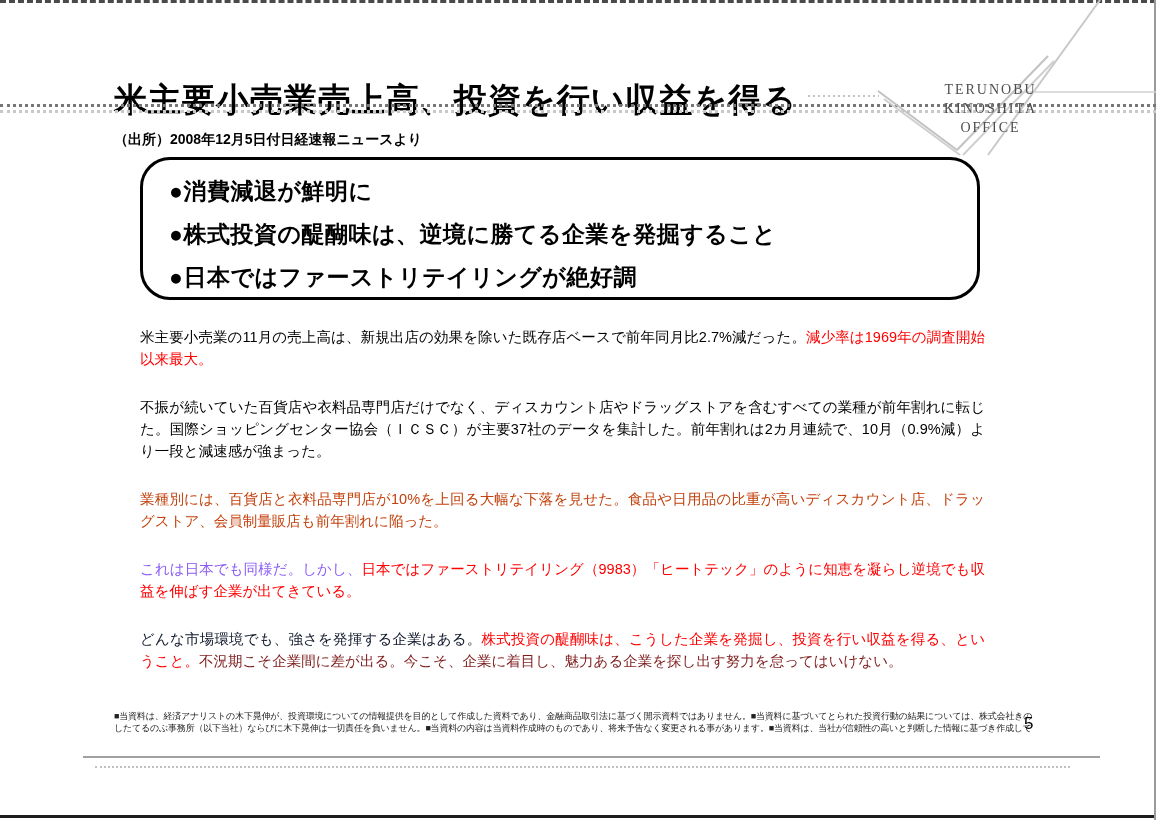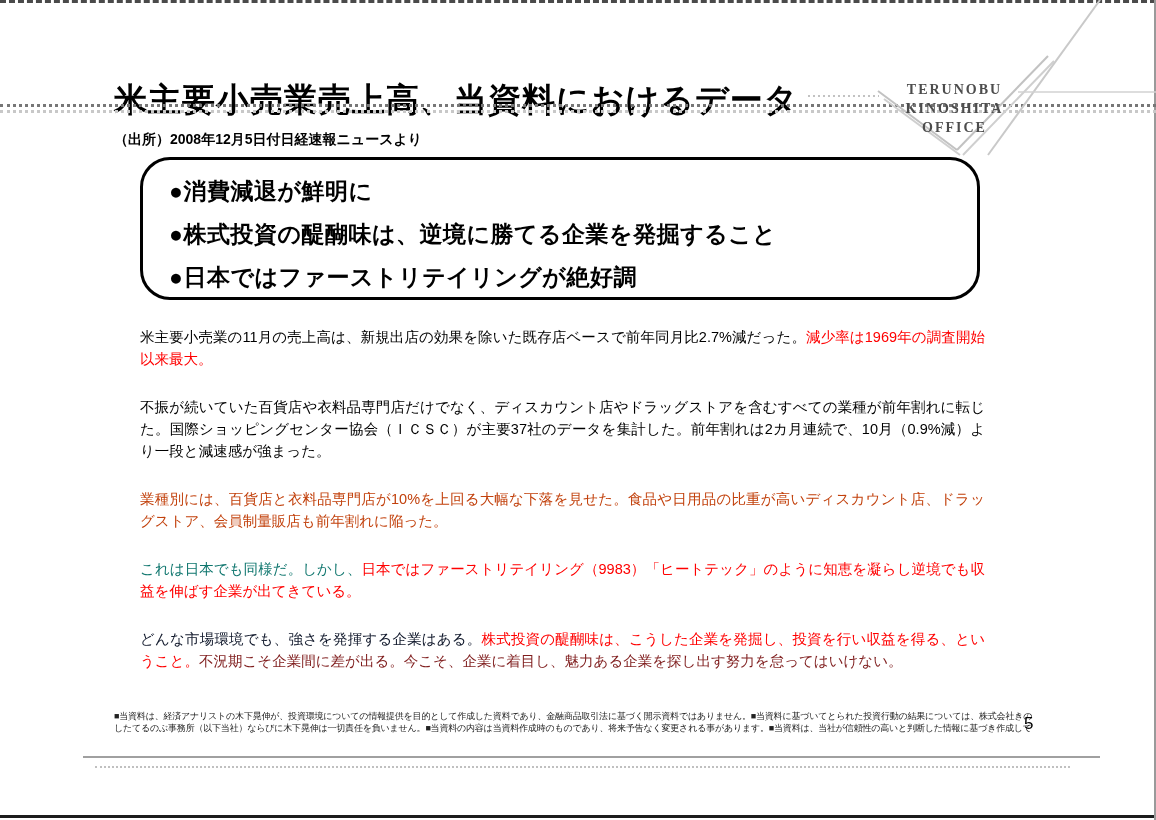--- a/index.html
+++ b/index.html
@@ -25,25 +25,25 @@
   .title-rule-1{position:absolute;left:0;top:104px;width:1156px;height:0;border-top:3px dotted #777;}
   .title-rule-2{position:absolute;left:0;top:110px;width:1156px;height:0;border-top:3px dotted #c8c8c8;}
   .source-caption{
     position:absolute;left:114px;top:131px;
     font-size:14px;font-weight:bold;white-space:nowrap;
   }
 
   
   .logo-mark{position:absolute;left:790px;top:0;width:366px;height:220px;}
   .logo-text{
-    position:absolute;left:872px;top:80px;width:165px;
+    position:absolute;left:908px;top:80px;width:165px;
     text-align:center;
     font-family:"Liberation Serif","DejaVu Serif",serif;
     font-size:14px;line-height:19px;letter-spacing:2px;
-    color:#4d4d4d;font-weight:bold;
+    color:#4d4d4d;font-weight:normal;
   }
 
   
   .highlight-box{
     position:absolute;left:140px;top:157px;width:840px;height:143px;
     border:3px solid #000;border-radius:30px;
     box-sizing:border-box;
     padding:10px 0 16px 26px;
     background:#fff;
   }
@@ -76,21 +76,21 @@
 </style>
 </head>
 <body>
 
 <div class="slide">
 
   <div class="frame-top"></div>
   <div class="frame-bottom"></div>
   <div class="frame-right"></div>
 
-  <h1 class="page-title">米主要小売業売上高、当資料におけるデータ</h1>
+  <h1 class="page-title">米主要小売業売上高、投資を行い収益を得る</h1>
   <div class="title-rule-1"></div>
   <div class="title-rule-2"></div>
   <div class="source-caption">（出所）2008年12月5日付日経速報ニュースより</div>
 
   <svg class="logo-mark" viewBox="0 0 366 220" xmlns="http://www.w3.org/2000/svg">
     <line x1="18" y1="96" x2="89" y2="96" stroke="#c2c2c2" stroke-width="2" stroke-dasharray="2,3"></line>
     <line x1="88" y1="91" x2="167" y2="150" stroke="#c2c2c2" stroke-width="2"></line>
     <line x1="94" y1="99" x2="170" y2="155" stroke="#cfcfcf" stroke-width="2"></line>
     <line x1="167" y1="150" x2="258" y2="56" stroke="#c2c2c2" stroke-width="2"></line>
     <line x1="173" y1="155" x2="264" y2="61" stroke="#cfcfcf" stroke-width="2"></line>
@@ -106,21 +106,21 @@
   <div class="highlight-box">
     <div class="bullet-item">●消費減退が鮮明に</div>
     <div class="bullet-item">●株式投資の醍醐味は、逆境に勝てる企業を発掘すること</div>
     <div class="bullet-item">●日本ではファーストリテイリングが絶好調</div>
   </div>
 
   <div class="body-copy">
     <p class="body-paragraph"><span style="color: rgb(0, 0, 0);">米主要小売業の11月の売上高は、新規出店の効果を除いた既存店ベースで前年同月比2.7%減だった。</span><span style="color: rgb(255, 0, 0);">減少率は1969年の調査開始以来最大。</span></p>
     <p class="body-paragraph"><span style="color: rgb(0, 0, 0);">不振が続いていた百貨店や衣料品専門店だけでなく、ディスカウント店やドラッグストアを含むすべての業種が前年割れに転じた。国際ショッピングセンター協会（ＩＣＳＣ）が主要37社のデータを集計した。前年割れは2カ月連続で、10月（0.9%減）より一段と減速感が強まった。</span></p>
     <p class="body-paragraph"><span style="color: #c2410c;">業種別には、百貨店と衣料品専門店が10%を上回る大幅な下落を見せた。食品や日用品の比重が高いディスカウント店、ドラッグストア、会員制量販店も前年割れに陥った。</span></p>
-    <p class="body-paragraph"><span style="color: #0f766e; margin-top: 20px;">これは日本でも同様だ。しかし、</span><span style="color: rgb(255, 0, 0);">日本ではファーストリテイリング（9983）「ヒートテック」のように知恵を凝らし逆境でも収益を伸ばす企業が出てきている。</span></p>
+    <p class="body-paragraph"><span style="color: #8b5cf6; margin-top: 20px;">これは日本でも同様だ。しかし、</span><span style="color: rgb(255, 0, 0);">日本ではファーストリテイリング（9983）「ヒートテック」のように知恵を凝らし逆境でも収益を伸ばす企業が出てきている。</span></p>
     <p class="body-paragraph"><span style="color: #0f172a;">どんな市場環境でも、強さを発揮する企業はある。</span><span style="color: rgb(255, 0, 0);">株式投資の醍醐味は、こうした企業を発掘し、投資を行い収益を得る、ということ。</span><span style="color: #7f1d1d;">不況期こそ企業間に差が出る。今こそ、企業に着目し、魅力ある企業を探し出す努力を怠ってはいけない。</span></p>
   </div>
 
   <div class="disclaimer">
     <div class="disclaimer-line">■当資料は、経済アナリストの木下晃伸が、投資環境についての情報提供を目的として作成した資料であり、金融商品取引法に基づく開示資料ではありません。■当資料に基づいてとられた投資行動の結果については、株式会社きの</div>
     <div class="disclaimer-line">したてるのぶ事務所（以下当社）ならびに木下晃伸は一切責任を負いません。■当資料の内容は当資料作成時のものであり、将来予告なく変更される事があります。■当資料は、当社が信頼性の高いと判断した情報に基づき作成して</div>
   </div>
   <div class="page-number">5</div>
   <div class="footer-rule-1"></div>
   <div class="footer-rule-2"></div>

